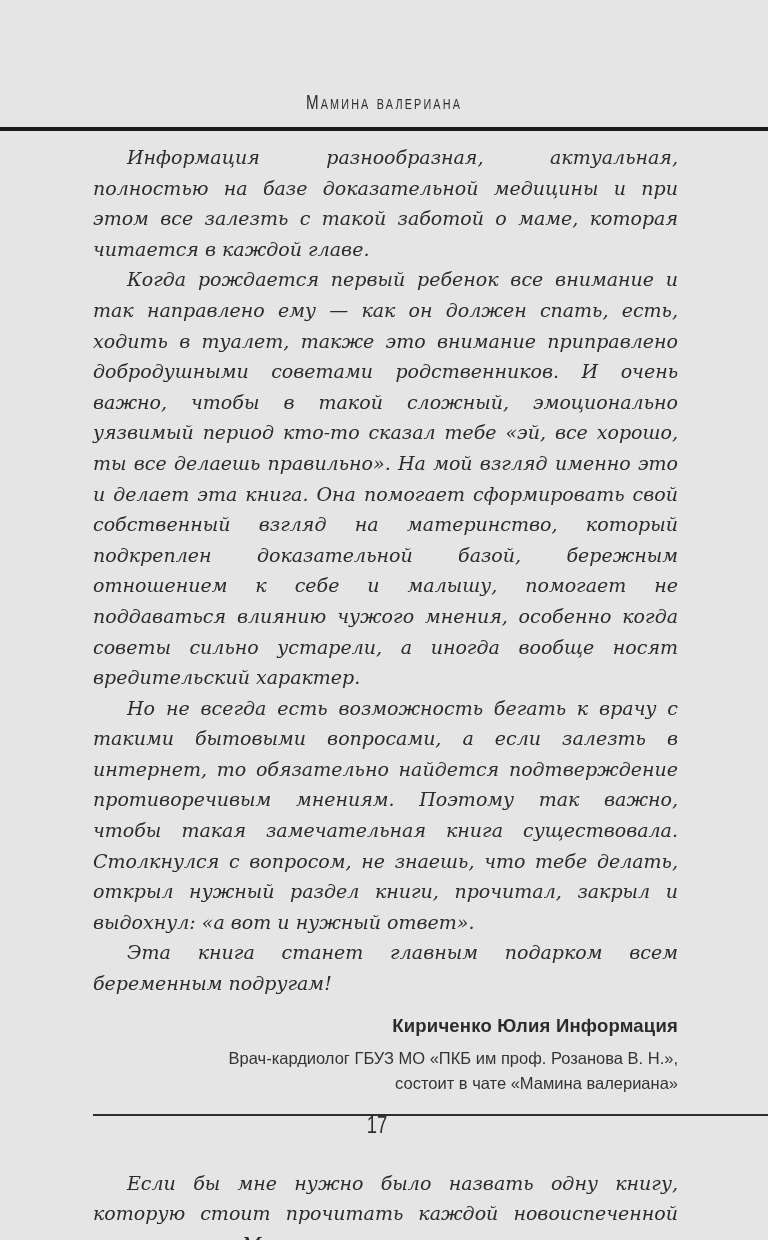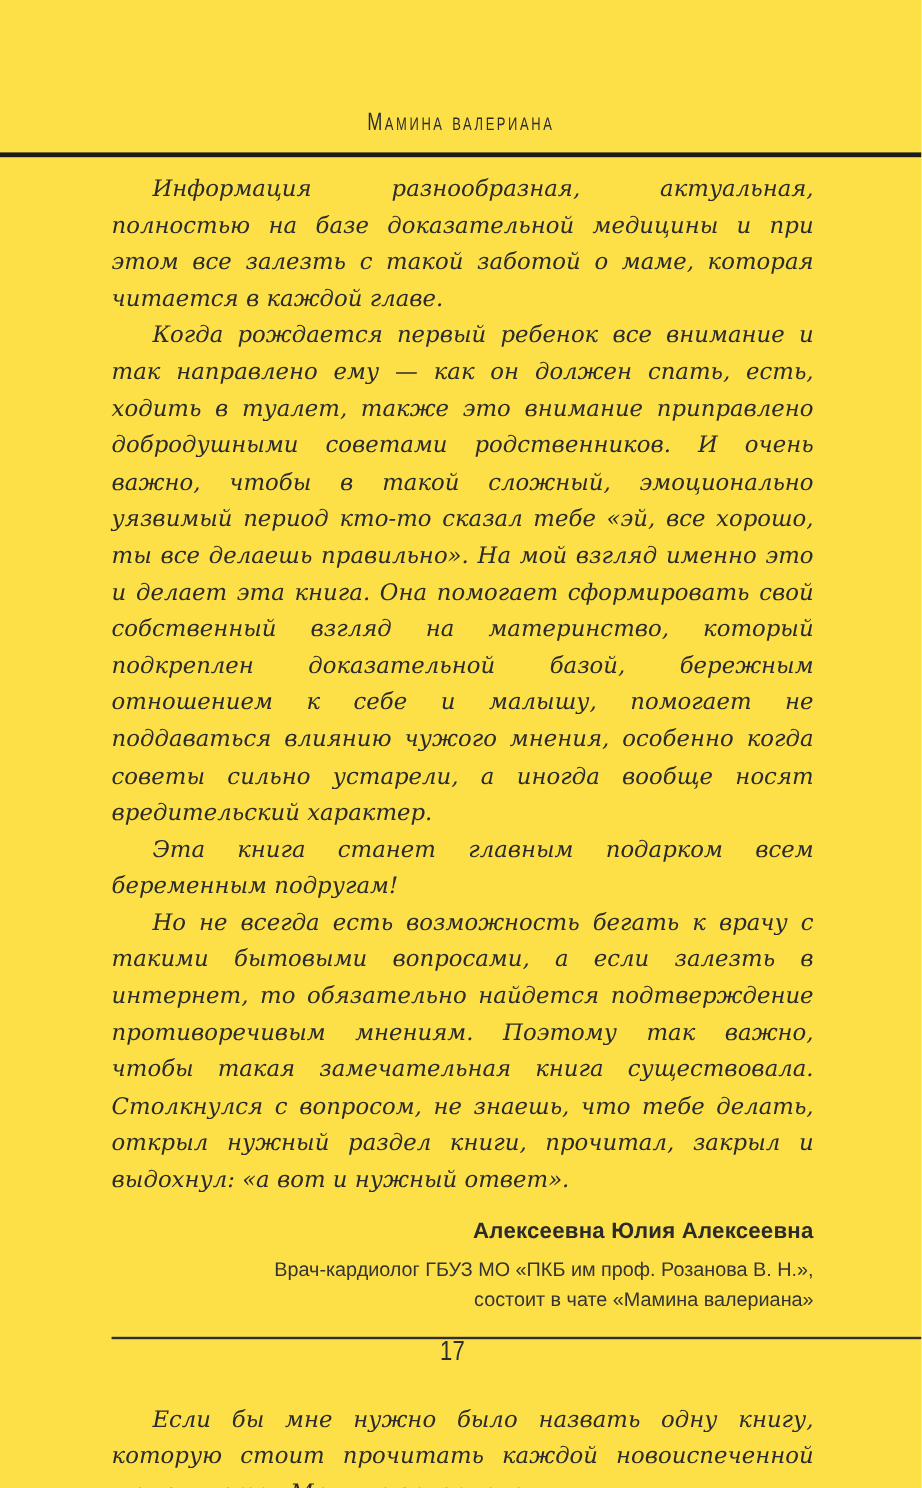--- a/index.html
+++ b/index.html
@@ -5,21 +5,21 @@
   html, body { margin: 0; padding: 0; }
   body {
     width: 768px;
     background: #ffffff;
     font-family: "DejaVu Serif", "Liberation Serif", serif;
   }
   .page {
     position: relative;
     width: 768px;
     height: 1240px;
-    background: #fde047;
+    background: #e5e5e5;
     overflow: hidden;
     color: #282828;
   }
   .running-title {
     position: absolute;
     top: 90px;
     left: 0;
     width: 768px;
     text-align: center;
     font-family: "Liberation Sans", sans-serif;
@@ -104,25 +104,25 @@
 <div class="page">
 
   <div class="running-title">Мамина валериана</div>
 
   <div class="rule-thick"></div>
 
   <div class="content">
 
     <p class="body-para">Информация разнообразная, актуальная, полностью на базе доказательной медицины и при этом все залезть с такой заботой о маме, которая читается в каждой главе.</p>
     <p class="body-para">Когда рождается первый ребенок все внимание и так направлено ему — как он должен спать, есть, ходить в туалет, также это внимание приправлено добродушными советами родственников. И очень важно, чтобы в такой сложный, эмоционально уязвимый период кто-то сказал тебе «эй, все хорошо, ты все делаешь правильно». На мой взгляд именно это и делает эта книга. Она помогает сформировать свой собственный взгляд на материнство, который подкреплен доказательной базой, бережным отношением к себе и малышу, помогает не поддаваться влиянию чужого мнения, особенно когда советы сильно устарели, а иногда вообще носят вредительский характер.</p>
+    <p class="body-para">Но не всегда есть возможность бегать к врачу с такими бытовыми вопросами, а если залезть в интернет, то обязательно найдется подтверждение противоречивым мнениям. Поэтому так важно, чтобы такая замечательная книга существовала. Столкнулся с вопросом, не знаешь, что тебе делать, открыл нужный раздел книги, прочитал, закрыл и выдохнул: «а вот и нужный ответ».</p>
     <p class="body-para">Эта книга станет главным подарком всем беременным подругам!</p>
-    <p class="body-para">Но не всегда есть возможность бегать к врачу с такими бытовыми вопросами, а если залезть в интернет, то обязательно найдется подтверждение противоречивым мнениям. Поэтому так важно, чтобы такая замечательная книга существовала. Столкнулся с вопросом, не знаешь, что тебе делать, открыл нужный раздел книги, прочитал, закрыл и выдохнул: «а вот и нужный ответ».</p>
 
     <div class="attribution">
-      <div class="author-name">Алексеевна Юлия Алексеевна</div>
+      <div class="author-name">Кириченко Юлия Информация</div>
       <div class="author-credentials">Врач-кардиолог ГБУЗ МО «ПКБ им проф. Розанова В. Н.», состоит в чате «Мамина валериана»</div>
     </div>
 
     <div class="rule-thin"></div>
 
     <div class="section-2">
       <p class="body-para">Если бы мне нужно было назвать одну книгу, которую стоит прочитать каждой новоиспеченной маме, — это «Мамина валериана».</p>
 
     </div>
 

